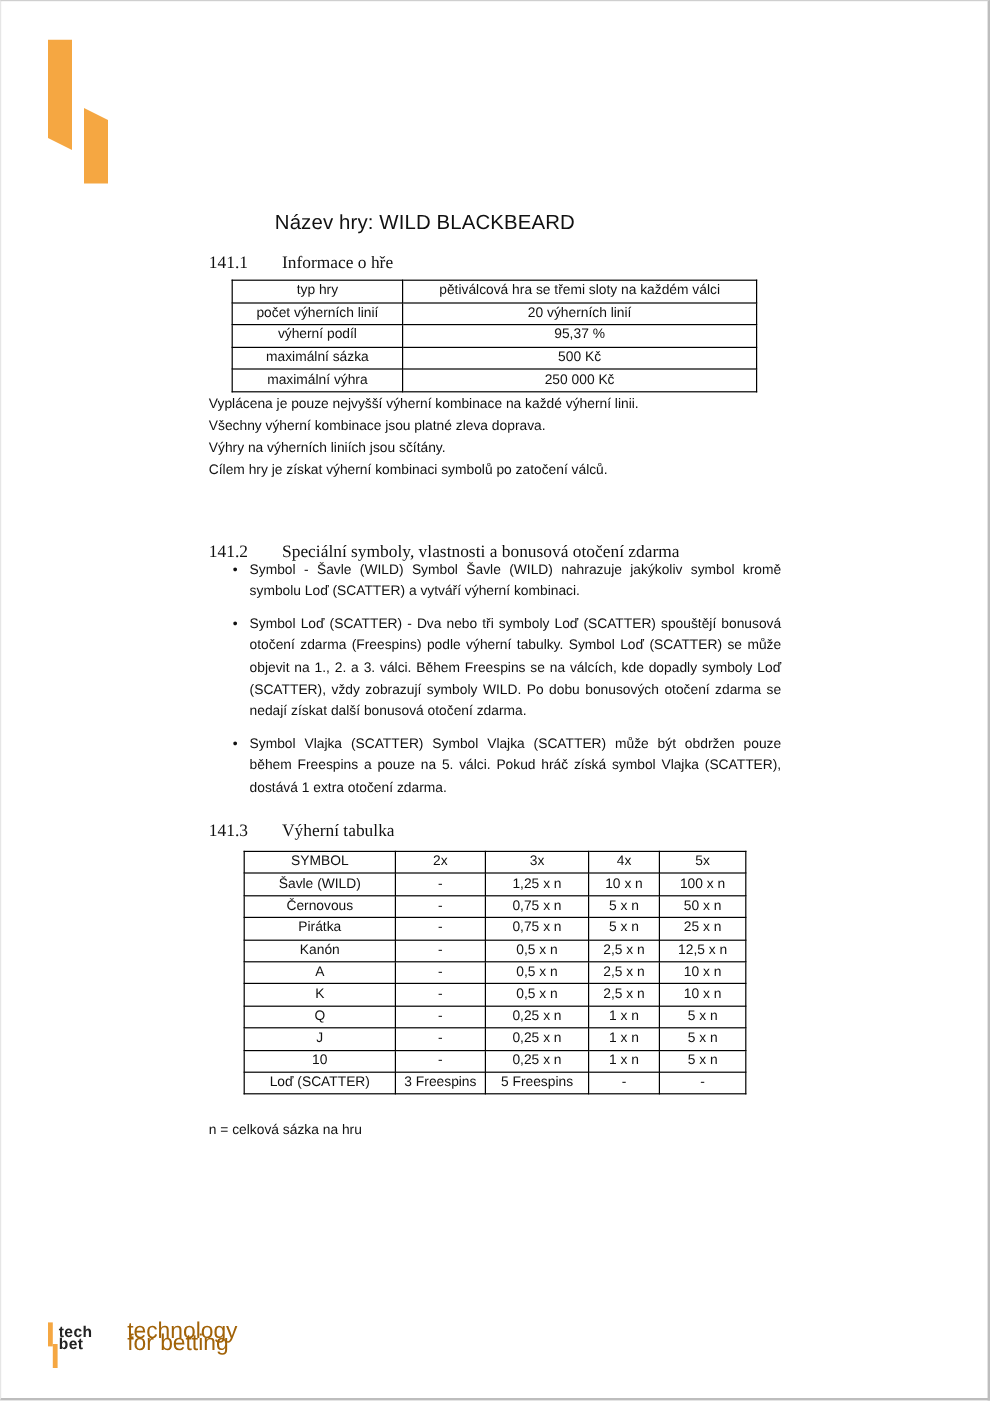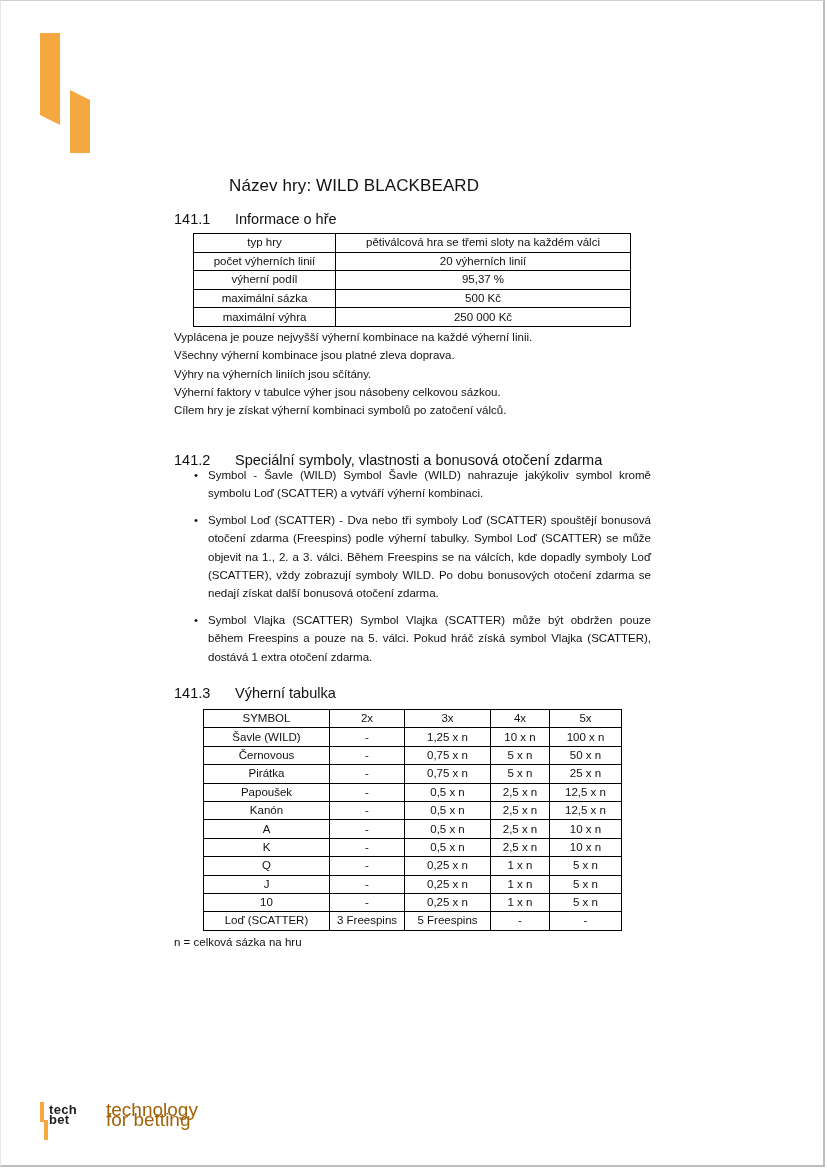--- a/index.html
+++ b/index.html
@@ -14,21 +14,21 @@
       border-top: 1px solid #cfcfcf; border-left: 1px solid #e6e6e6;
       box-sizing: border-box; pointer-events: none;
     }
     .logo-top { position: absolute; left: 40px; top: 33px; width: 52px; height: 122px; }
     h1.title {
       position: absolute; left: 229px; top: 176px; margin: 0;
       font-size: 17px; font-weight: normal; letter-spacing: 0.1px;
     }
     .sec-head {
       position: absolute; left: 174px; margin: 0;
-      font-size: 14.5px; font-weight: normal;
+      font-size: 14.5px; font-weight: normal; font-family: Liberation Serif, serif;
     }
     .sec-head .num { display: inline-block; width: 61px; }
     table { border-collapse: collapse; position: absolute; font-size: 11.5px; }
     td, th { border: 1px solid #000; text-align: center; padding: 0 4px; font-weight: normal; height: 17.6px; line-height: 17px; white-space: nowrap; }
     #info-table { left: 193px; top: 233px; width: 438px; }
     #info-table td.k { width: 133px; }
     .lines { position: absolute; left: 174px; top: 328px; font-size: 11.5px; line-height: 18.3px; }
     .lines div { white-space: nowrap; }
     ul.bullets {
       position: absolute; left: 193px; top: 466px; width: 458px; margin: 0; padding: 0;
@@ -89,21 +89,20 @@
         <td class="k">maximální výhra</td>
         <td>250 000 Kč</td>
       </tr>
     </tbody>
 </table>
 
 <div class="lines" id="info-lines">
     <div>Vyplácena je pouze nejvyšší výherní kombinace na každé výherní linii.</div>
     <div>Všechny výherní kombinace jsou platné zleva doprava.</div>
     <div>Výhry na výherních liniích jsou sčítány.</div>
-    <div>Výherní faktory v tabulce výher jsou násobeny celkovou sázkou.</div>
     <div>Cílem hry je získat výherní kombinaci symbolů po zatočení válců.</div>
   </div>
 
 <h2 class="sec-head" style="top:452px">
   <span class="num">141.2</span><span>Speciální symboly, vlastnosti a bonusová otočení zdarma</span>
 </h2>
 
 <ul class="bullets" id="special-bullets">
     <li><span class="bul">•</span><span>Symbol - Šavle (WILD) Symbol Šavle (WILD) nahrazuje jakýkoliv symbol kromě symbolu Loď (SCATTER) a vytváří výherní kombinaci.</span></li>
     <li><span class="bul">•</span><span>Symbol Loď (SCATTER) - Dva nebo tři symboly Loď (SCATTER) spouštějí bonusová otočení zdarma (Freespins) podle výherní tabulky. Symbol Loď (SCATTER) se může objevit na 1., 2. a 3. válci. Během Freespins se na válcích, kde dopadly symboly Loď (SCATTER), vždy zobrazují symboly WILD. Po dobu bonusových otočení zdarma se nedají získat další bonusová otočení zdarma.</span></li>
@@ -140,27 +139,20 @@
         <td class="c4">50 x n</td>
       </tr>
       <tr>
         <td class="c0">Pirátka</td>
         <td class="c1">-</td>
         <td class="c2">0,75 x n</td>
         <td class="c3">5 x n</td>
         <td class="c4">25 x n</td>
       </tr>
       <tr>
-        <td class="c0">Papoušek</td>
-        <td class="c1">-</td>
-        <td class="c2">0,5 x n</td>
-        <td class="c3">2,5 x n</td>
-        <td class="c4">12,5 x n</td>
-      </tr>
-      <tr>
         <td class="c0">Kanón</td>
         <td class="c1">-</td>
         <td class="c2">0,5 x n</td>
         <td class="c3">2,5 x n</td>
         <td class="c4">12,5 x n</td>
       </tr>
       <tr>
         <td class="c0">A</td>
         <td class="c1">-</td>
         <td class="c2">0,5 x n</td>

